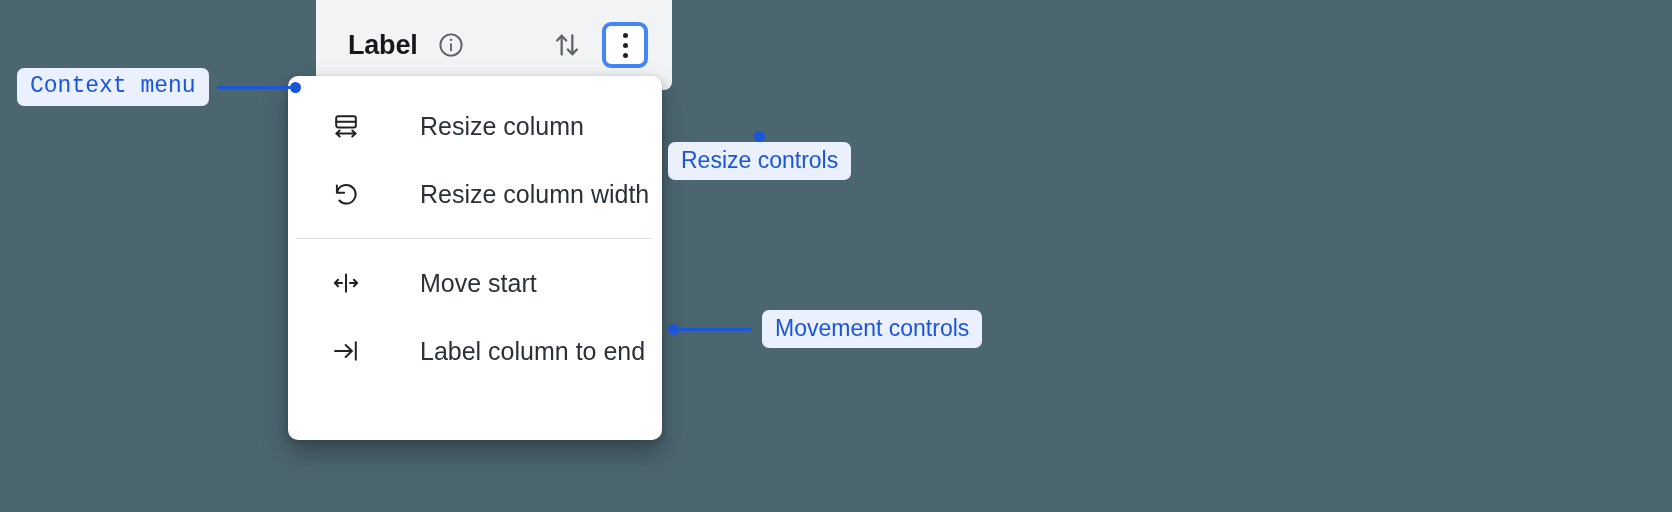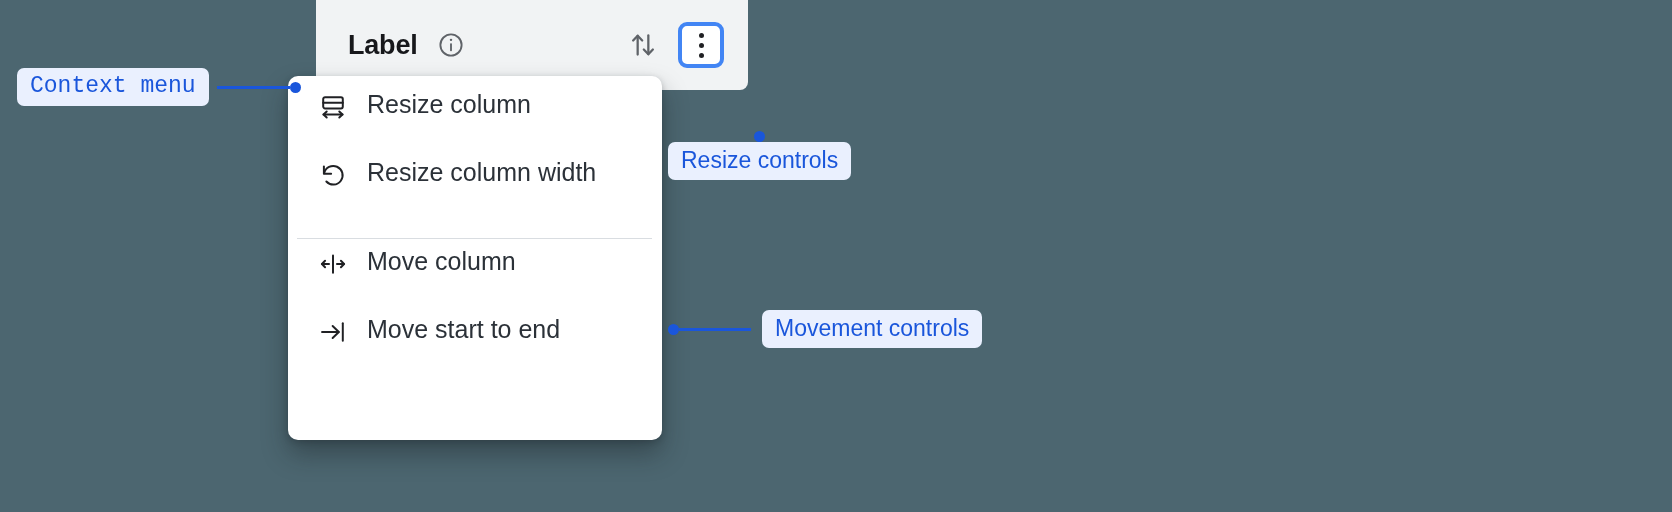--- a/index.html
+++ b/index.html
@@ -13,21 +13,21 @@
     font-family: "Liberation Sans", sans-serif;
     overflow: hidden;
     position: relative;
   }
 
   
   #column-header {
     position: absolute;
     left: 316px;
     top: 0px;
-    width: 432px;
+    width: 356px;
     height: 90px;
     background: #f1f3f4;
     border-bottom-left-radius: 8px;
     border-bottom-right-radius: 8px;
     box-sizing: border-box;
     display: flex;
     align-items: center;
     padding: 0 18px 0 32px;
   }
   #column-header .header-label {
@@ -90,23 +90,24 @@
     height: 364px;
     background: #ffffff;
     border-radius: 10px;
     box-shadow: 0 14px 26px rgba(20,25,30,0.38), 0 2px 6px rgba(20,25,30,0.22);
     box-sizing: border-box;
     padding-top: 16px;
   }
   .menu-item {
     height: 68px;
     display: flex;
-    align-items: flex-start;
-    padding-left: 30px;
-    box-sizing: border-box;
+    align-items: center;
+    padding-left: 43px;
+    box-sizing: border-box;
+    gap: 40px;
   }
   .menu-item .mi-icon {
     width: 30px;
     height: 30px;
     flex: 0 0 30px;
     display: inline-flex;
     align-items: center;
     justify-content: center;
     margin-right: 19px;
   }
@@ -221,33 +222,33 @@
   <div class="menu-item">
     <span class="mi-icon">
       <svg width="28" height="28" viewBox="0 0 24 24" fill="none" stroke="#202124" stroke-width="1.7" stroke-linecap="round" stroke-linejoin="round">
         <path d="M12 4.6 V19.4"></path>
         <path d="M2.6 12 H8.6"></path>
         <path d="M5.2 9.2 L2.5 12 L5.2 14.8"></path>
         <path d="M21.4 12 H15.4"></path>
         <path d="M18.8 9.2 L21.5 12 L18.8 14.8"></path>
       </svg>
     </span>
-    <span class="mi-label">Move column</span>
+    <span class="mi-label">Move start</span>
   </div>
 
 
   <div class="menu-item">
     <span class="mi-icon">
       <svg width="28" height="28" viewBox="0 0 24 24" fill="none" stroke="#202124" stroke-width="1.7" stroke-linecap="round" stroke-linejoin="round">
         <path d="M20.4 4.4 V19.6"></path>
         <path d="M2.6 12 H16.8"></path>
         <path d="M11.7 6.9 L17.0 12 L11.7 17.1"></path>
       </svg>
     </span>
-    <span class="mi-label">Move start to end</span>
+    <span class="mi-label">Label column to end</span>
   </div>
 
 </div>
 
 <div class="annotation" id="ann-context-menu">
   <span class="ann-pill">Context menu</span>
   <span class="ann-line"></span>
   <span class="ann-dot"></span>
 </div>
 

